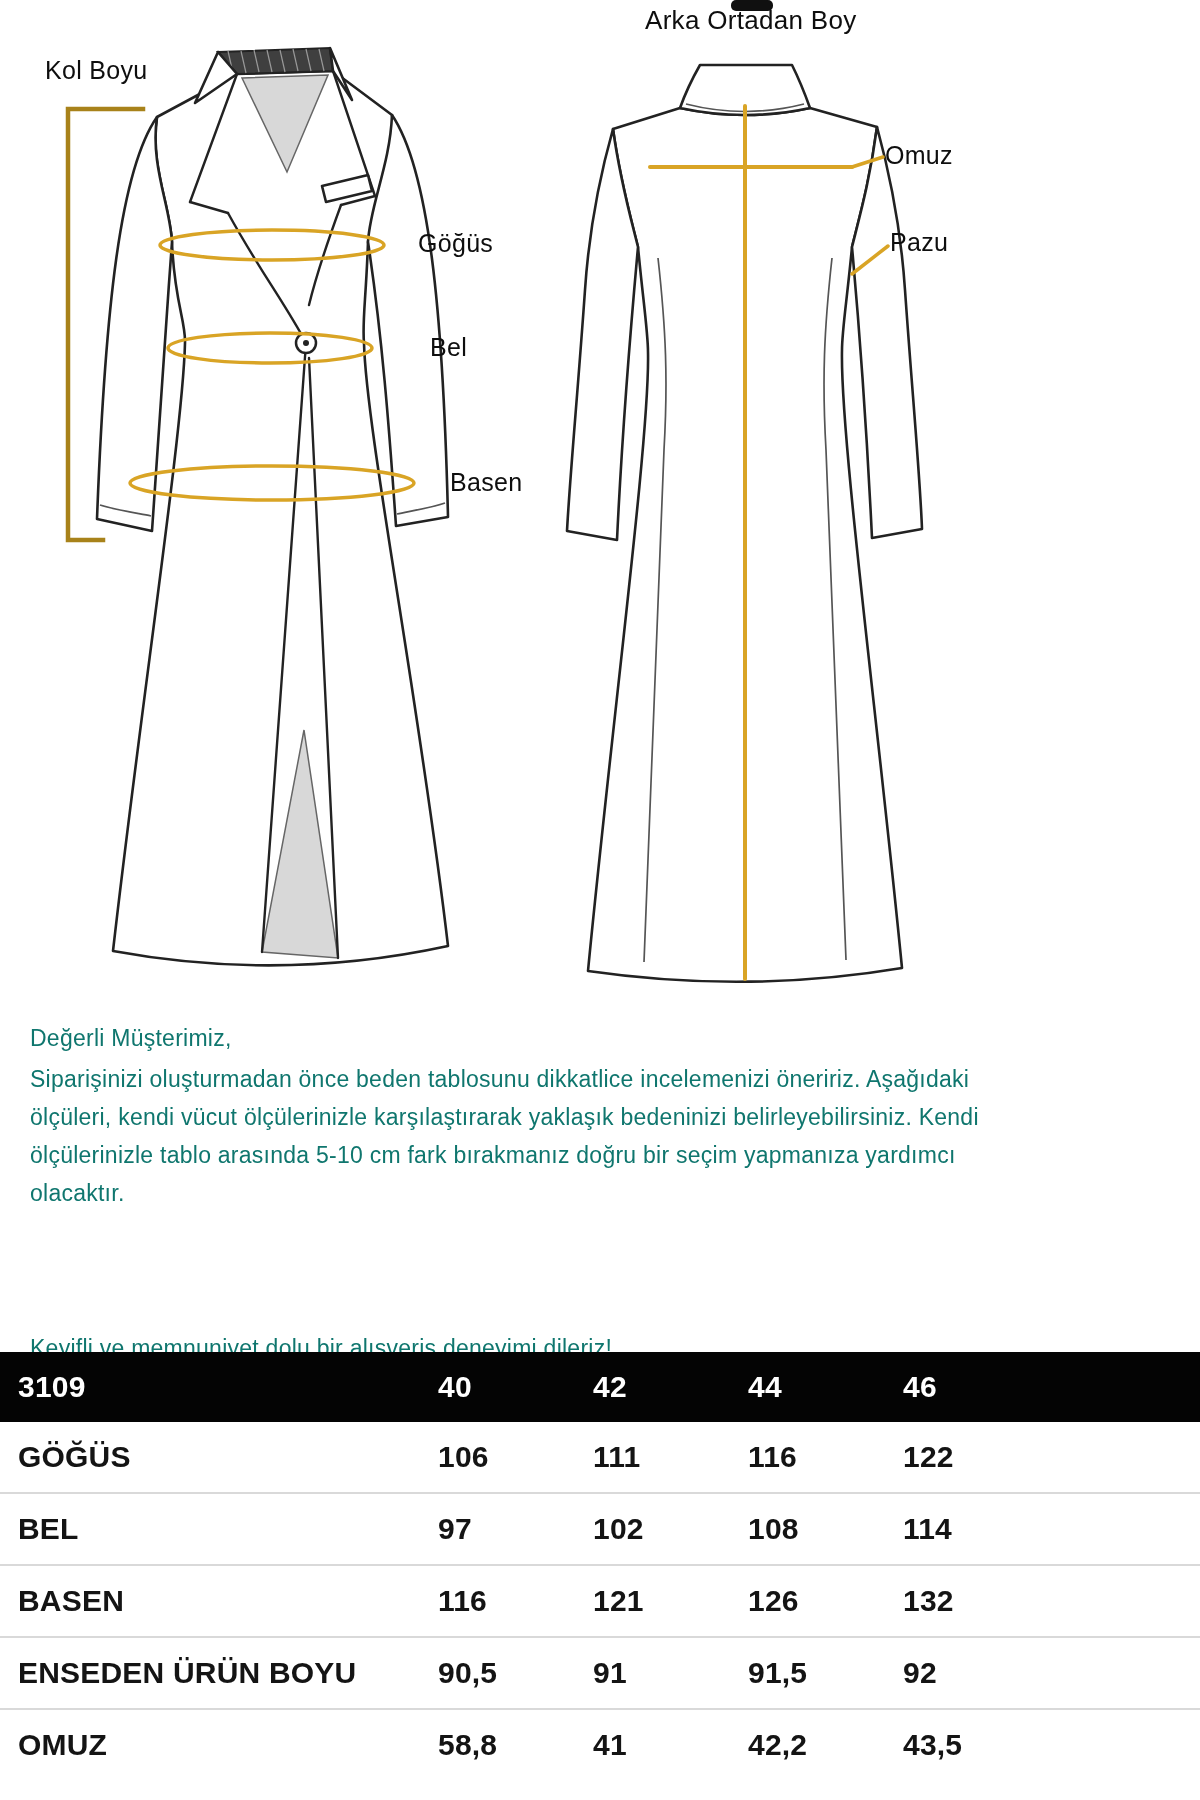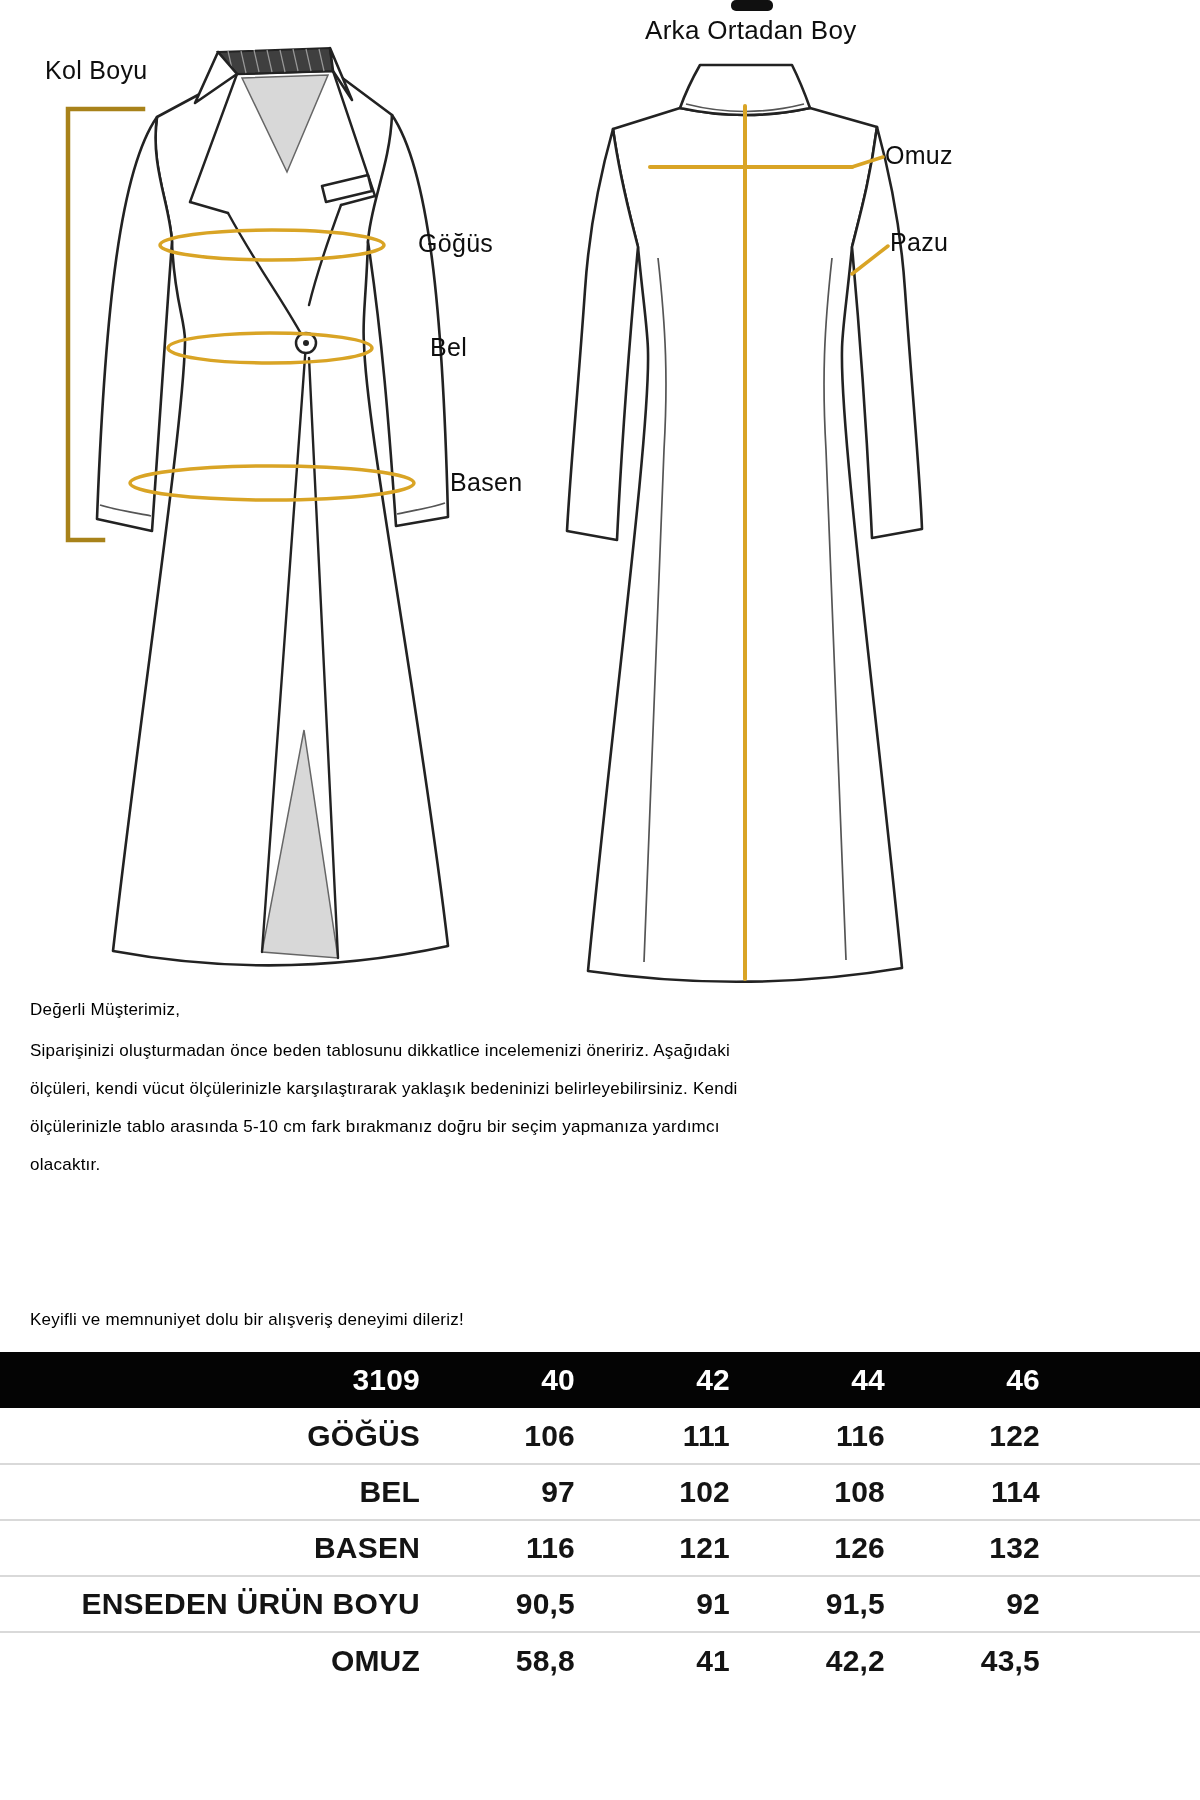--- a/index.html
+++ b/index.html
@@ -20,28 +20,28 @@
   .accent-thin { fill:none; stroke:var(--accent); stroke-width:3.5; stroke-linecap:round; }
   .bracket-line{ fill:none; stroke:var(--bracket); stroke-width:4.5; stroke-linecap:square; }
 
   .measure-label {
     position:absolute; font-size:25px; font-weight:500; color:#0e0e0e;
     letter-spacing:.3px; white-space:nowrap;
   }
   #arka-label { font-size:26px; }
 
   .info-block { position:absolute; left:30px; right:26px; }
-  .para { font-size:17px; line-height:38px; letter-spacing:.25px; white-space:pre-line; color:#000000; }
+  .para { font-size:23px; line-height:38px; letter-spacing:.25px; white-space:pre-line; color:#0f766e;margin-top:28px; }
 
   #size-table {
     position:absolute; top:1352px; left:0; width:1200px;
     border-collapse:collapse; table-layout:fixed;
   }
   #size-table th, #size-table td {
-    height:56px; padding:0; text-align:right; vertical-align:middle;
+    height:56px; padding:18px; text-align:left; vertical-align:middle;
     font-weight:bold; font-size:30px; letter-spacing:.2px;
   }
   #size-table thead tr { background:var(--header-bg); color:#ffffff; }
   #size-table tbody tr { background:#ffffff; border-bottom:2px solid var(--row-border); }
   #size-table tbody tr:last-child { border-bottom:none; }
 </style>
 </head>
 <body>
 
 <div id="page" style="--accent: #d9a425; --bracket: #a8821a; --outline: #222222; --lining: #d8d8d8; --header-bg: #040404; --row-border: #d9d9d9;">
@@ -126,21 +126,21 @@
       <path class="thin-line" d="M658,258 C666,330 668,380 664,450 C656,640 648,820 644,962"></path>
       <path class="thin-line" d="M832,258 C824,330 822,380 826,450 C834,640 842,820 846,960"></path>
 
       <path class="accent-line" d="M745,106 L745,979"></path>
       <path class="accent-line" d="M650,167 L852,167"></path>
       <path class="accent-thin" d="M852,167 L883,157"></path>
       <path class="accent-thin" d="M852,274 L888,246"></path>
     </g>
   </svg>
 
-  <div class="measure-label" id="arka-label" style="left:645px; top:15px;">Arka Ortadan Boy</div>
+  <div class="measure-label" id="arka-label" style="left:645px; top:5px;">Arka Ortadan Boy</div>
   <div class="measure-label" style="left:45px; top:56px;">Kol Boyu</div>
   <div class="measure-label" style="left:418px; top:229px;">Göğüs</div>
   <div class="measure-label" style="left:430px; top:333px;">Bel</div>
   <div class="measure-label" style="left:450px; top:468px;">Basen</div>
   <div class="measure-label" style="left:885px; top:141px;">Omuz</div>
   <div class="measure-label" style="left:890px; top:228px;">Pazu</div>
 
   <div class="info-block" style="top:991px;">
     <div class="para">Değerli Müşterimiz,</div>
   </div>

